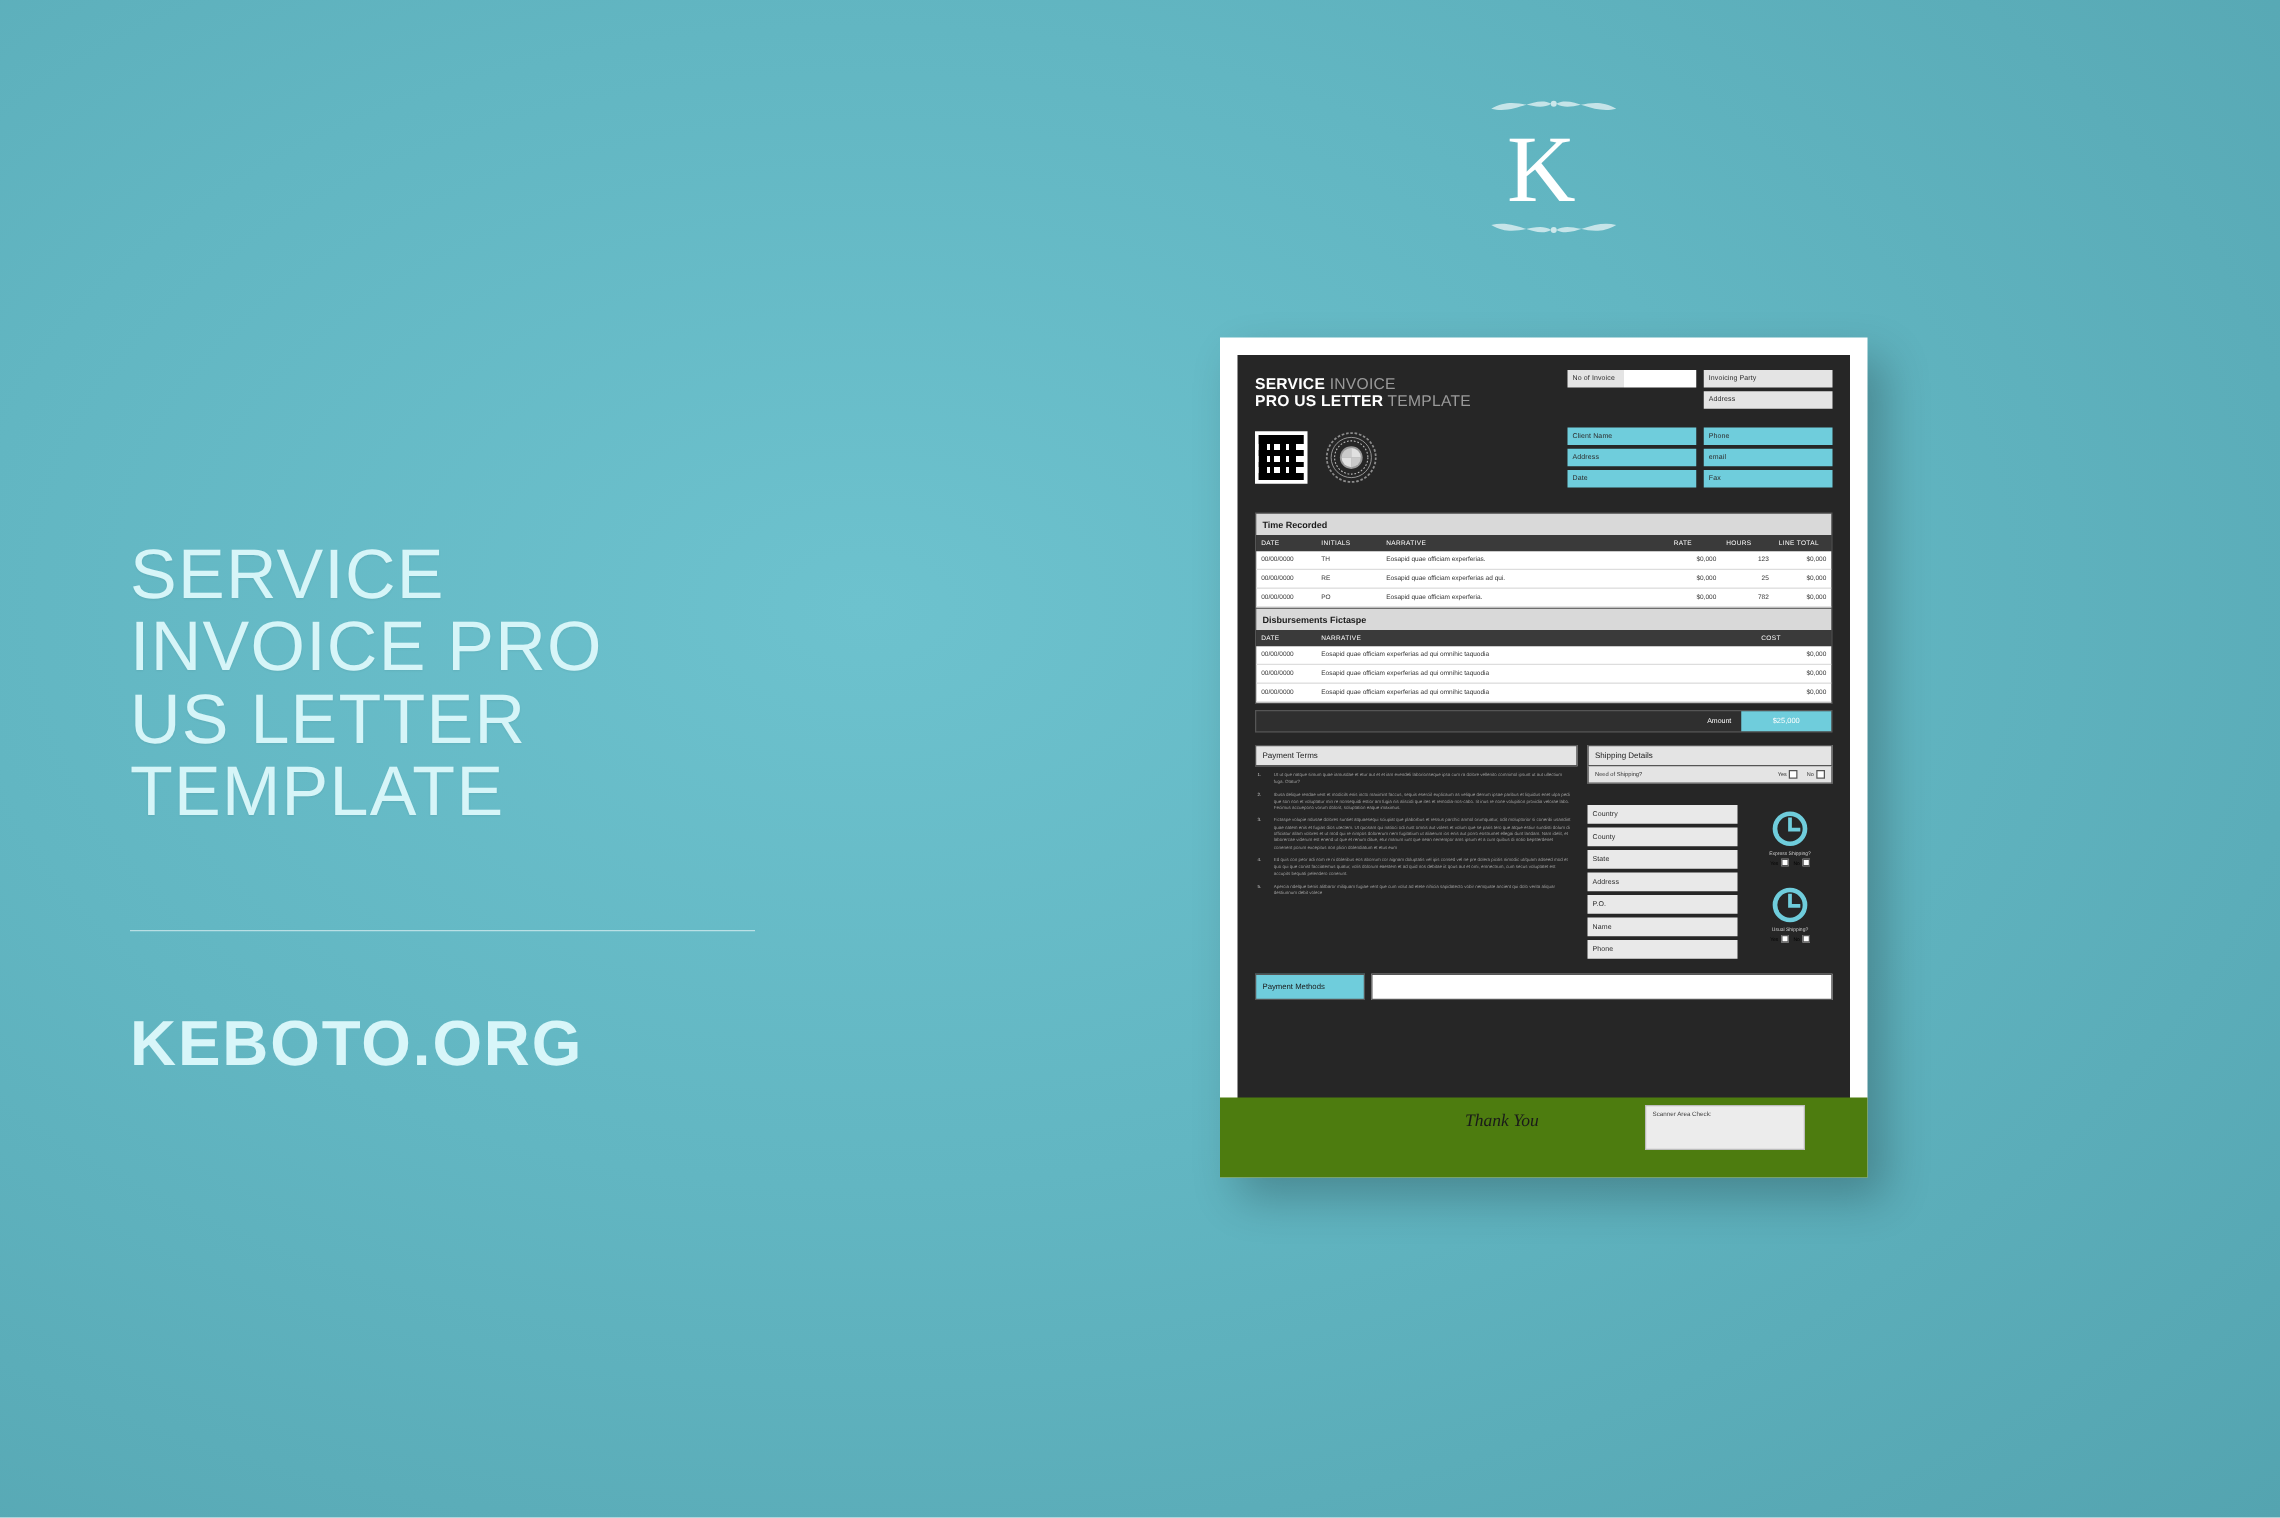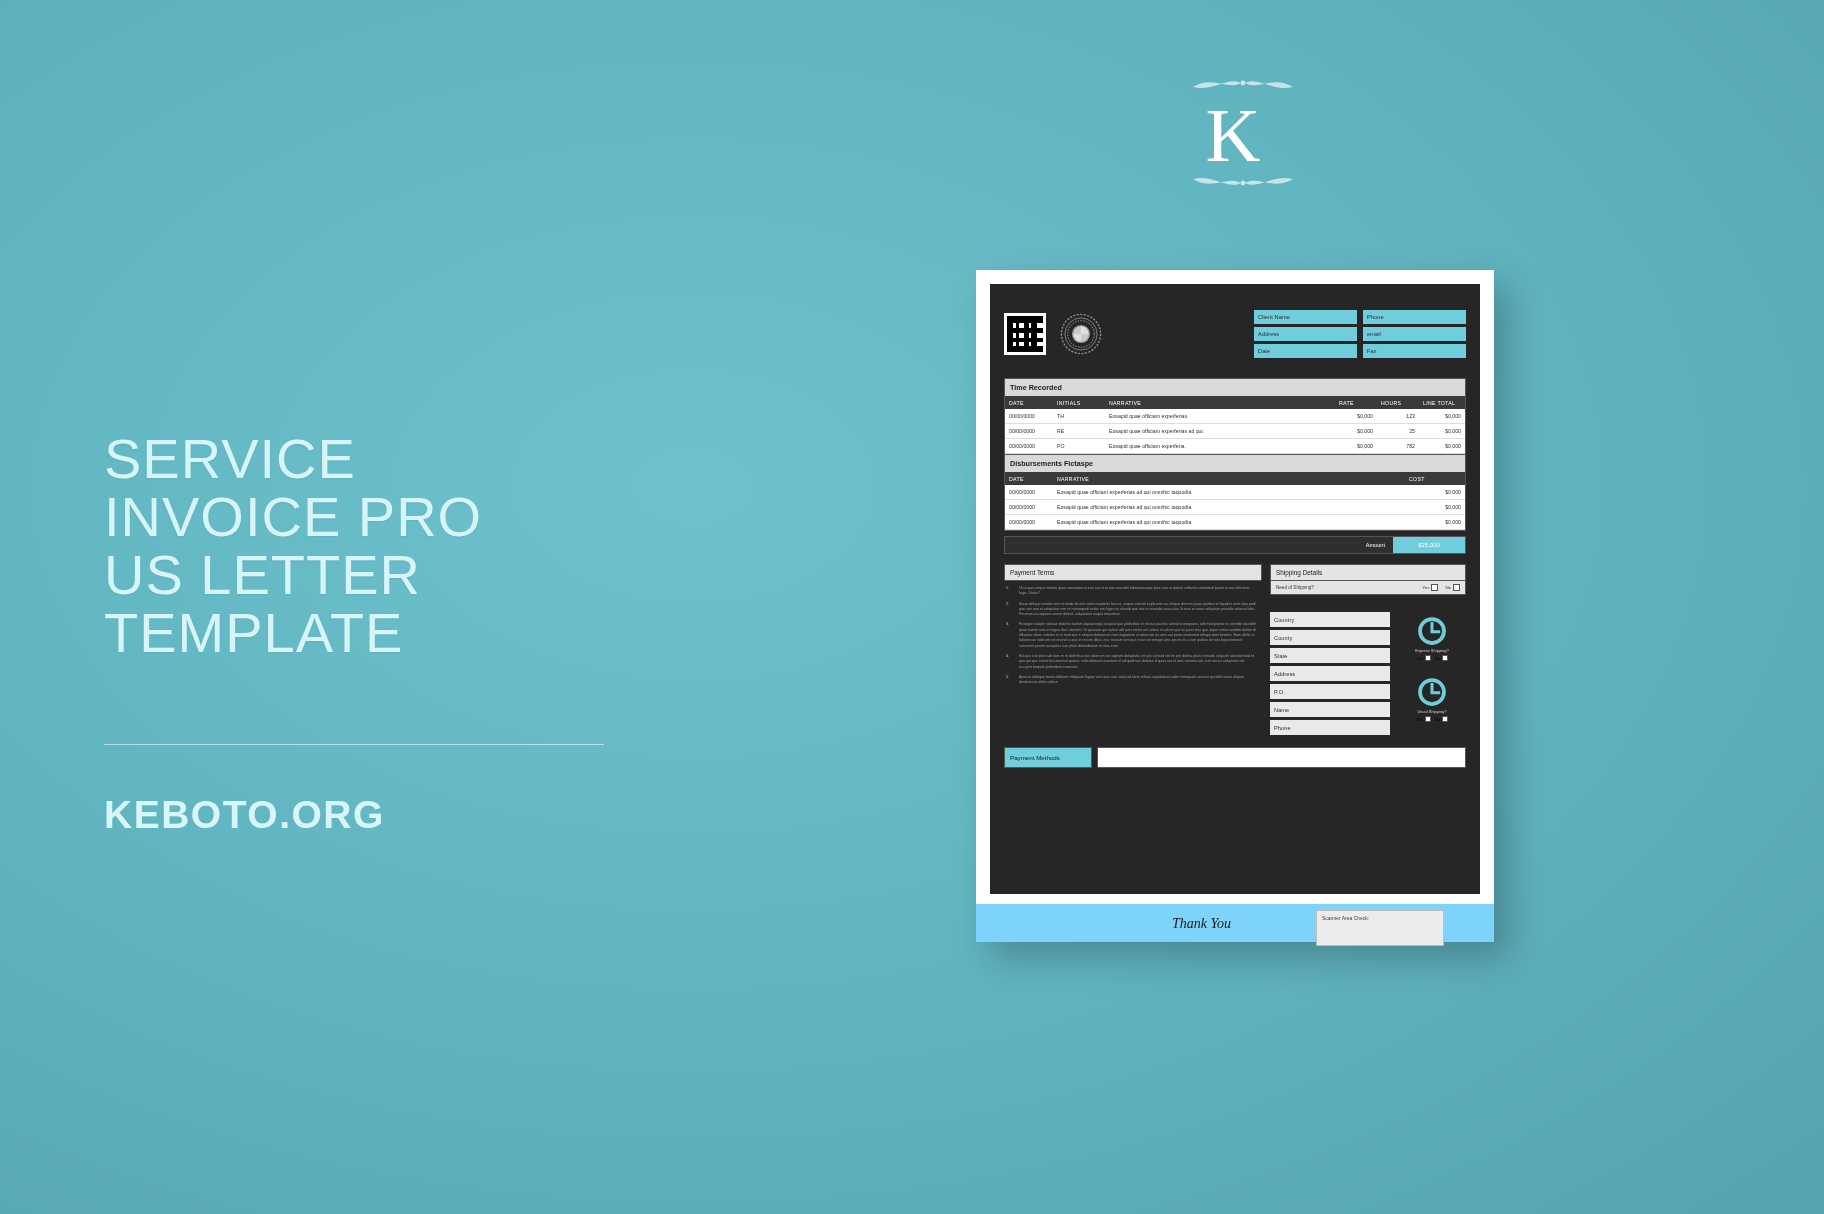--- a/index.html
+++ b/index.html
@@ -12,21 +12,21 @@
 
   
   #promo { position:absolute; left:104px; top:430px; width:560px; }
   #promo-title {
     font-size:56px; line-height:58px; letter-spacing:1px;
     color:#d6f5f8; font-weight:400; white-space:pre-line;
     text-shadow:0 1px 2px rgba(0,0,0,.06);
   }
   #promo-rule { margin-top:82px; width:500px; height:1px; background:rgba(255,255,255,.55); }
   #promo-url {
-    margin-top:48px; font-size:39px; font-weight:700; letter-spacing:1.5px; color:#d8f6f9;
+    margin-top:60px; font-size:51px; font-weight:700; letter-spacing:1.5px; color:#d8f6f9;
   }
 
   
   #logo { position:absolute; left:1183px; top:73px; width:100px; text-align:center; }
   #logo .k { font-family:"Liberation Serif", serif; font-size:76px; color:#fff; line-height:72px; }
   .flourish { height:22px; opacity:.85; }
 
   
   #doc {
     position:absolute; left:976px; top:270px; width:518px; height:672px;
@@ -111,21 +111,21 @@
   .ship-right .yn { font-size:4px; }
   .ship-right .box { width:6px; height:6px; }
   .gap { height:12px; }
 
   
   .pm { display:flex; gap:5px; margin-top:12px; }
   .pm-lbl { width:88px; background:#6fcddc; color:#1a1a1a; font-size:6.2px; padding:6px 5px; border:1px solid #555; }
   .pm-box { flex:1; background:#fff; border:1px solid #555; }
 
   
-  #footer { position:absolute; left:0; bottom:0; width:100%; height:38px; background:#7dd3fc; }
+  #footer { position:absolute; left:0; bottom:0; width:100%; height:64px; background:#4d7c0f; }
   #thanks { position:absolute; left:196px; top:12px; font-family:"Liberation Serif", serif;
     font-style:italic; font-size:14px; color:#1a1a1a; }
   #scanner { position:absolute; right:50px; top:6px; width:128px; height:36px;
     background:#ececec; border:1px solid #bdbdbd; font-size:5px; color:#444; padding:4px 5px; }
 </style>
 </head>
 <body>
 
 <div id="promo">
   <div id="promo-title">SERVICE
@@ -147,20 +147,37 @@
     <path d="M10 8 C30 20, 45 4, 58 12 C45 19, 30 3, 10 8 Z" fill="#fff" opacity=".75"></path>
     <path d="M110 8 C90 20, 75 4, 62 12 C75 19, 90 3, 110 8 Z" fill="#fff" opacity=".75"></path>
     <circle cx="60" cy="12" r="2.4" fill="#fff" opacity=".8"></circle>
   </svg>
 </div>
 
 <div id="doc">
   <div id="page">
     <div id="pad">
 
+      <div class="head-row">
+        <div class="title">
+          <div class="l1"><b>SERVICE</b>
+            <span>INVOICE</span></div>
+          <div class="l2"><b>PRO US LETTER</b>
+            <span>TEMPLATE</span></div>
+        </div>
+        <div class="hdr-fields">
+          <div class="hdr-col">
+            <div class="fld grey half">No of Invoice</div>
+          </div>
+          <div class="hdr-col">
+            <div class="fld grey">Invoicing Party</div>
+            <div class="fld grey">Address</div>
+          </div>
+        </div>
+      </div>
 
       <div class="badge-row">
         <div class="qr">
             <div class="qr-inner"></div>
           </div>
         <svg class="seal" viewBox="0 0 60 60">
           <circle cx="30" cy="30" r="28" fill="none" stroke="#8d8d8d" stroke-width="2" stroke-dasharray="3 2"></circle>
           <circle cx="30" cy="30" r="23" fill="none" stroke="#a5a5a5" stroke-width="1"></circle>
           <circle cx="30" cy="30" r="19" fill="none" stroke="#bdbdbd" stroke-width="1.2" stroke-dasharray="2 2"></circle>
           <circle cx="30" cy="30" r="13" fill="#9a9a9a"></circle>

